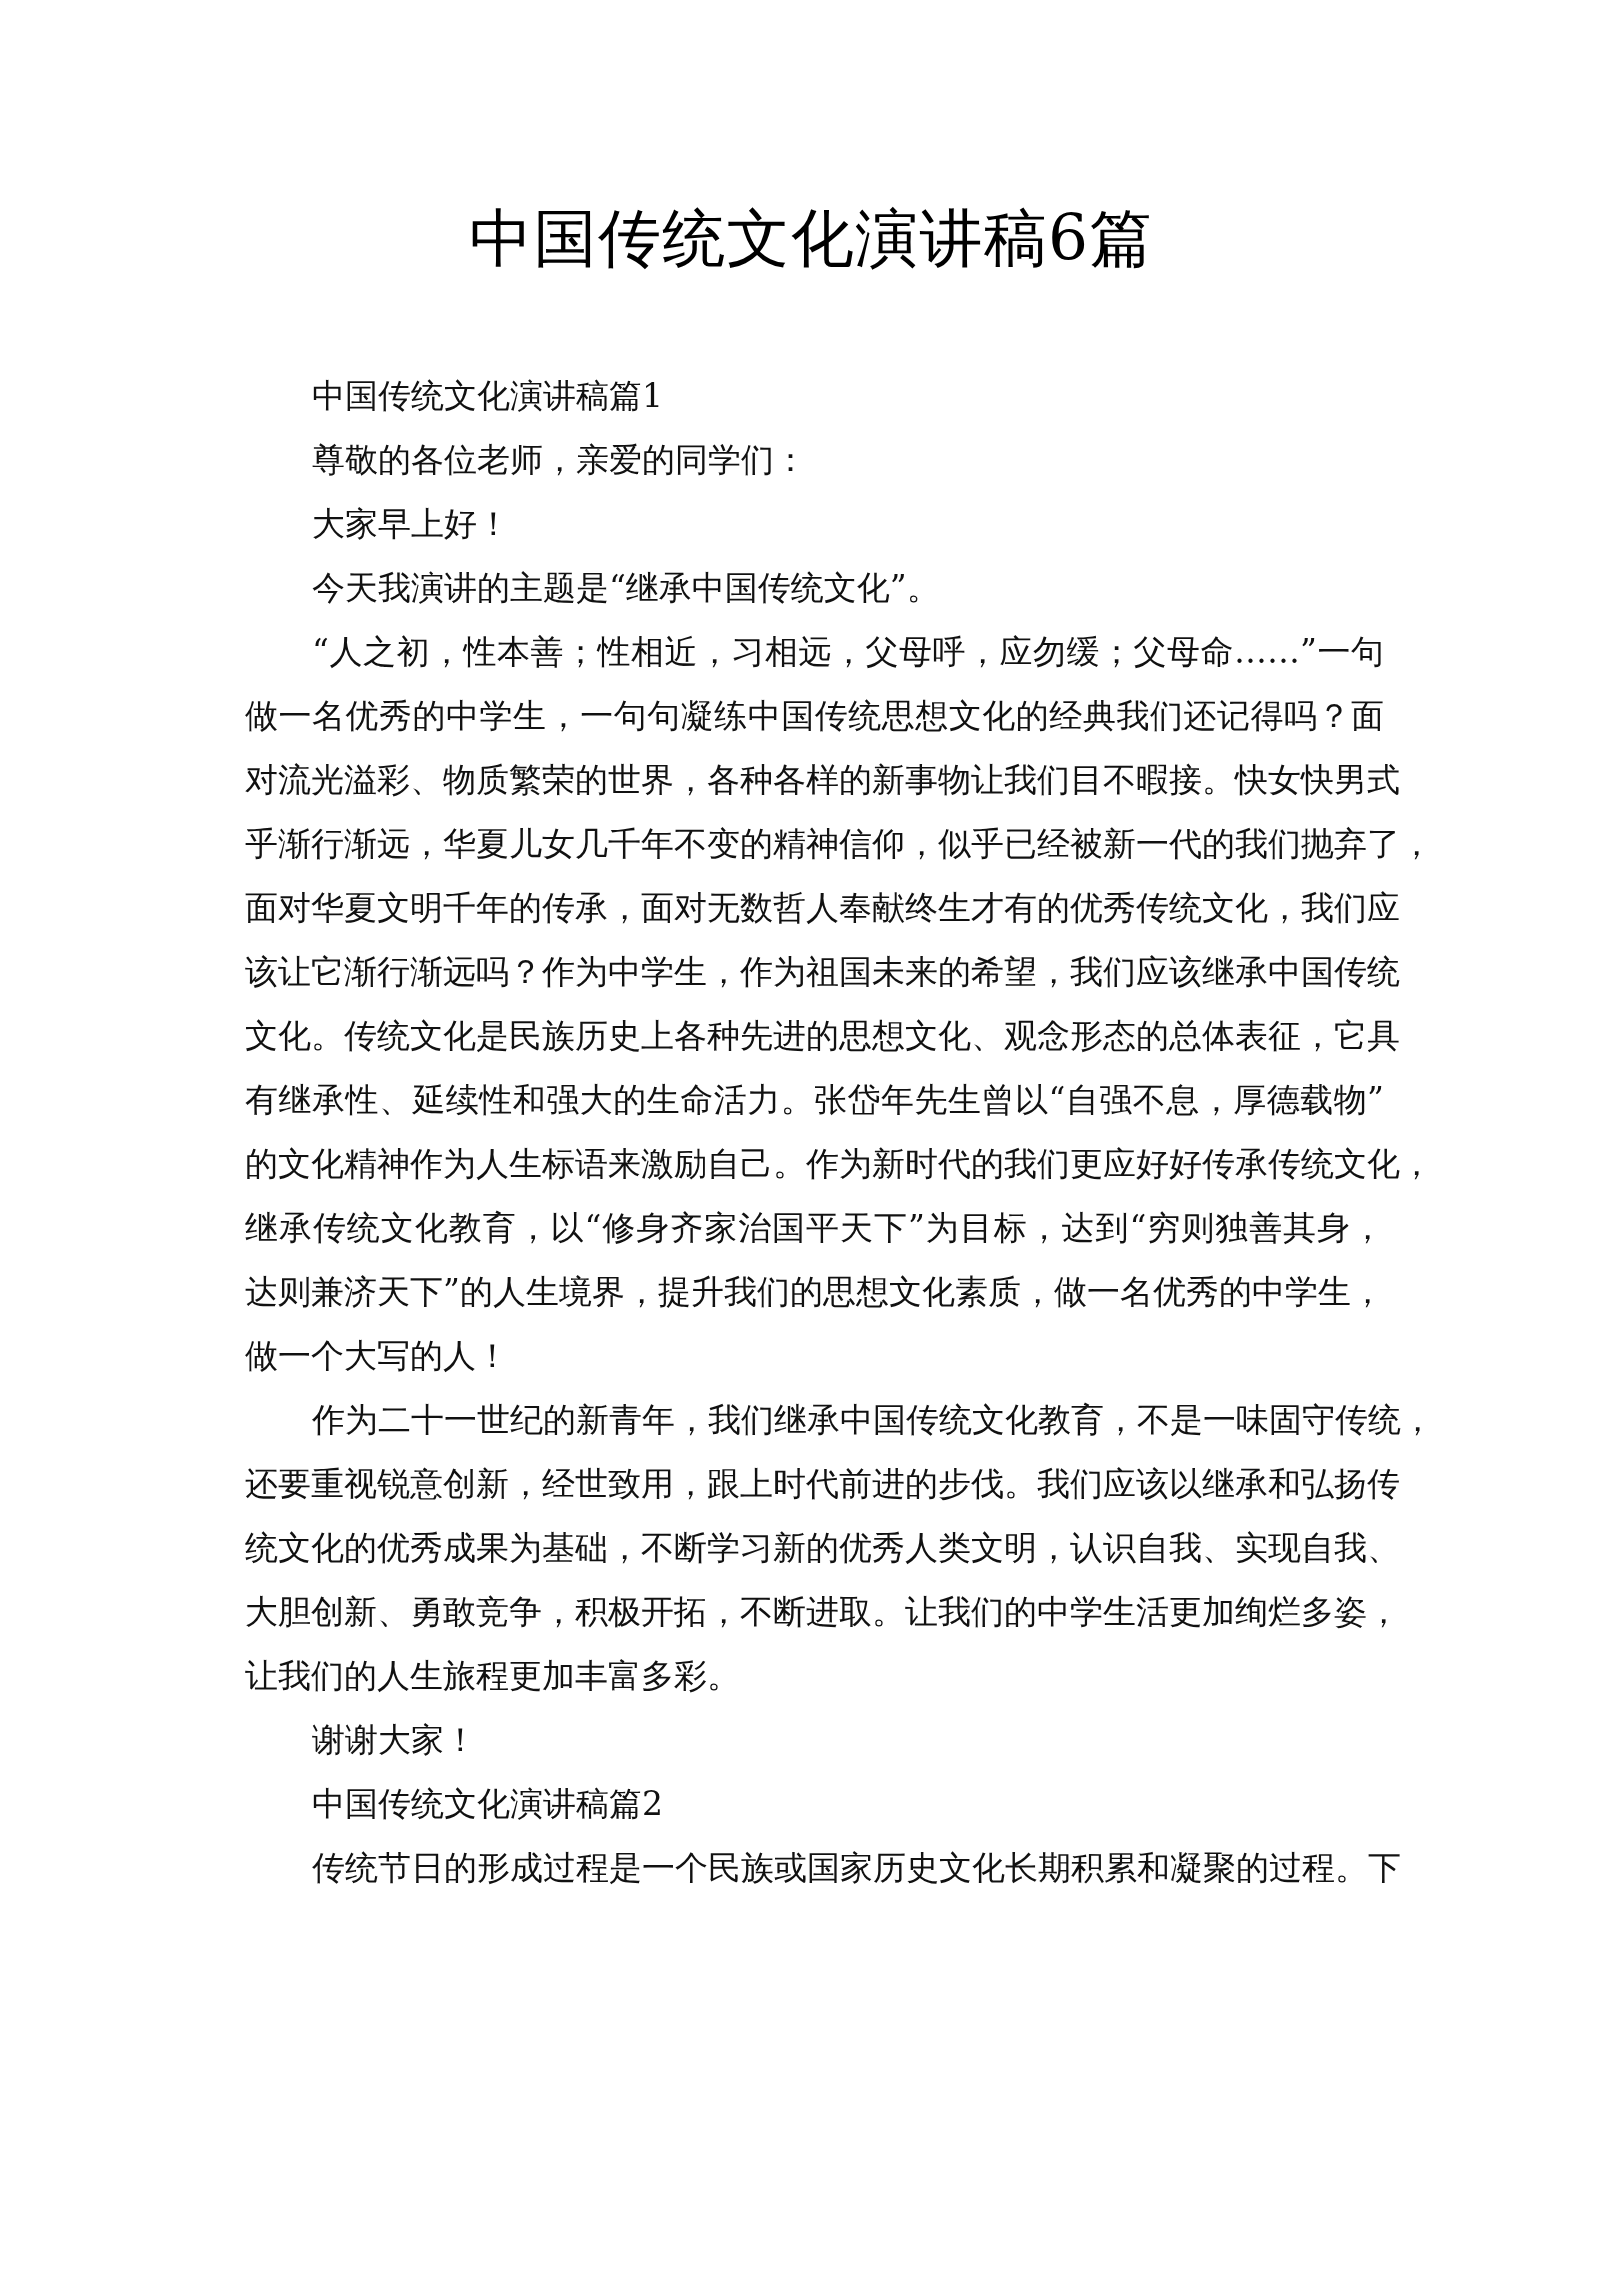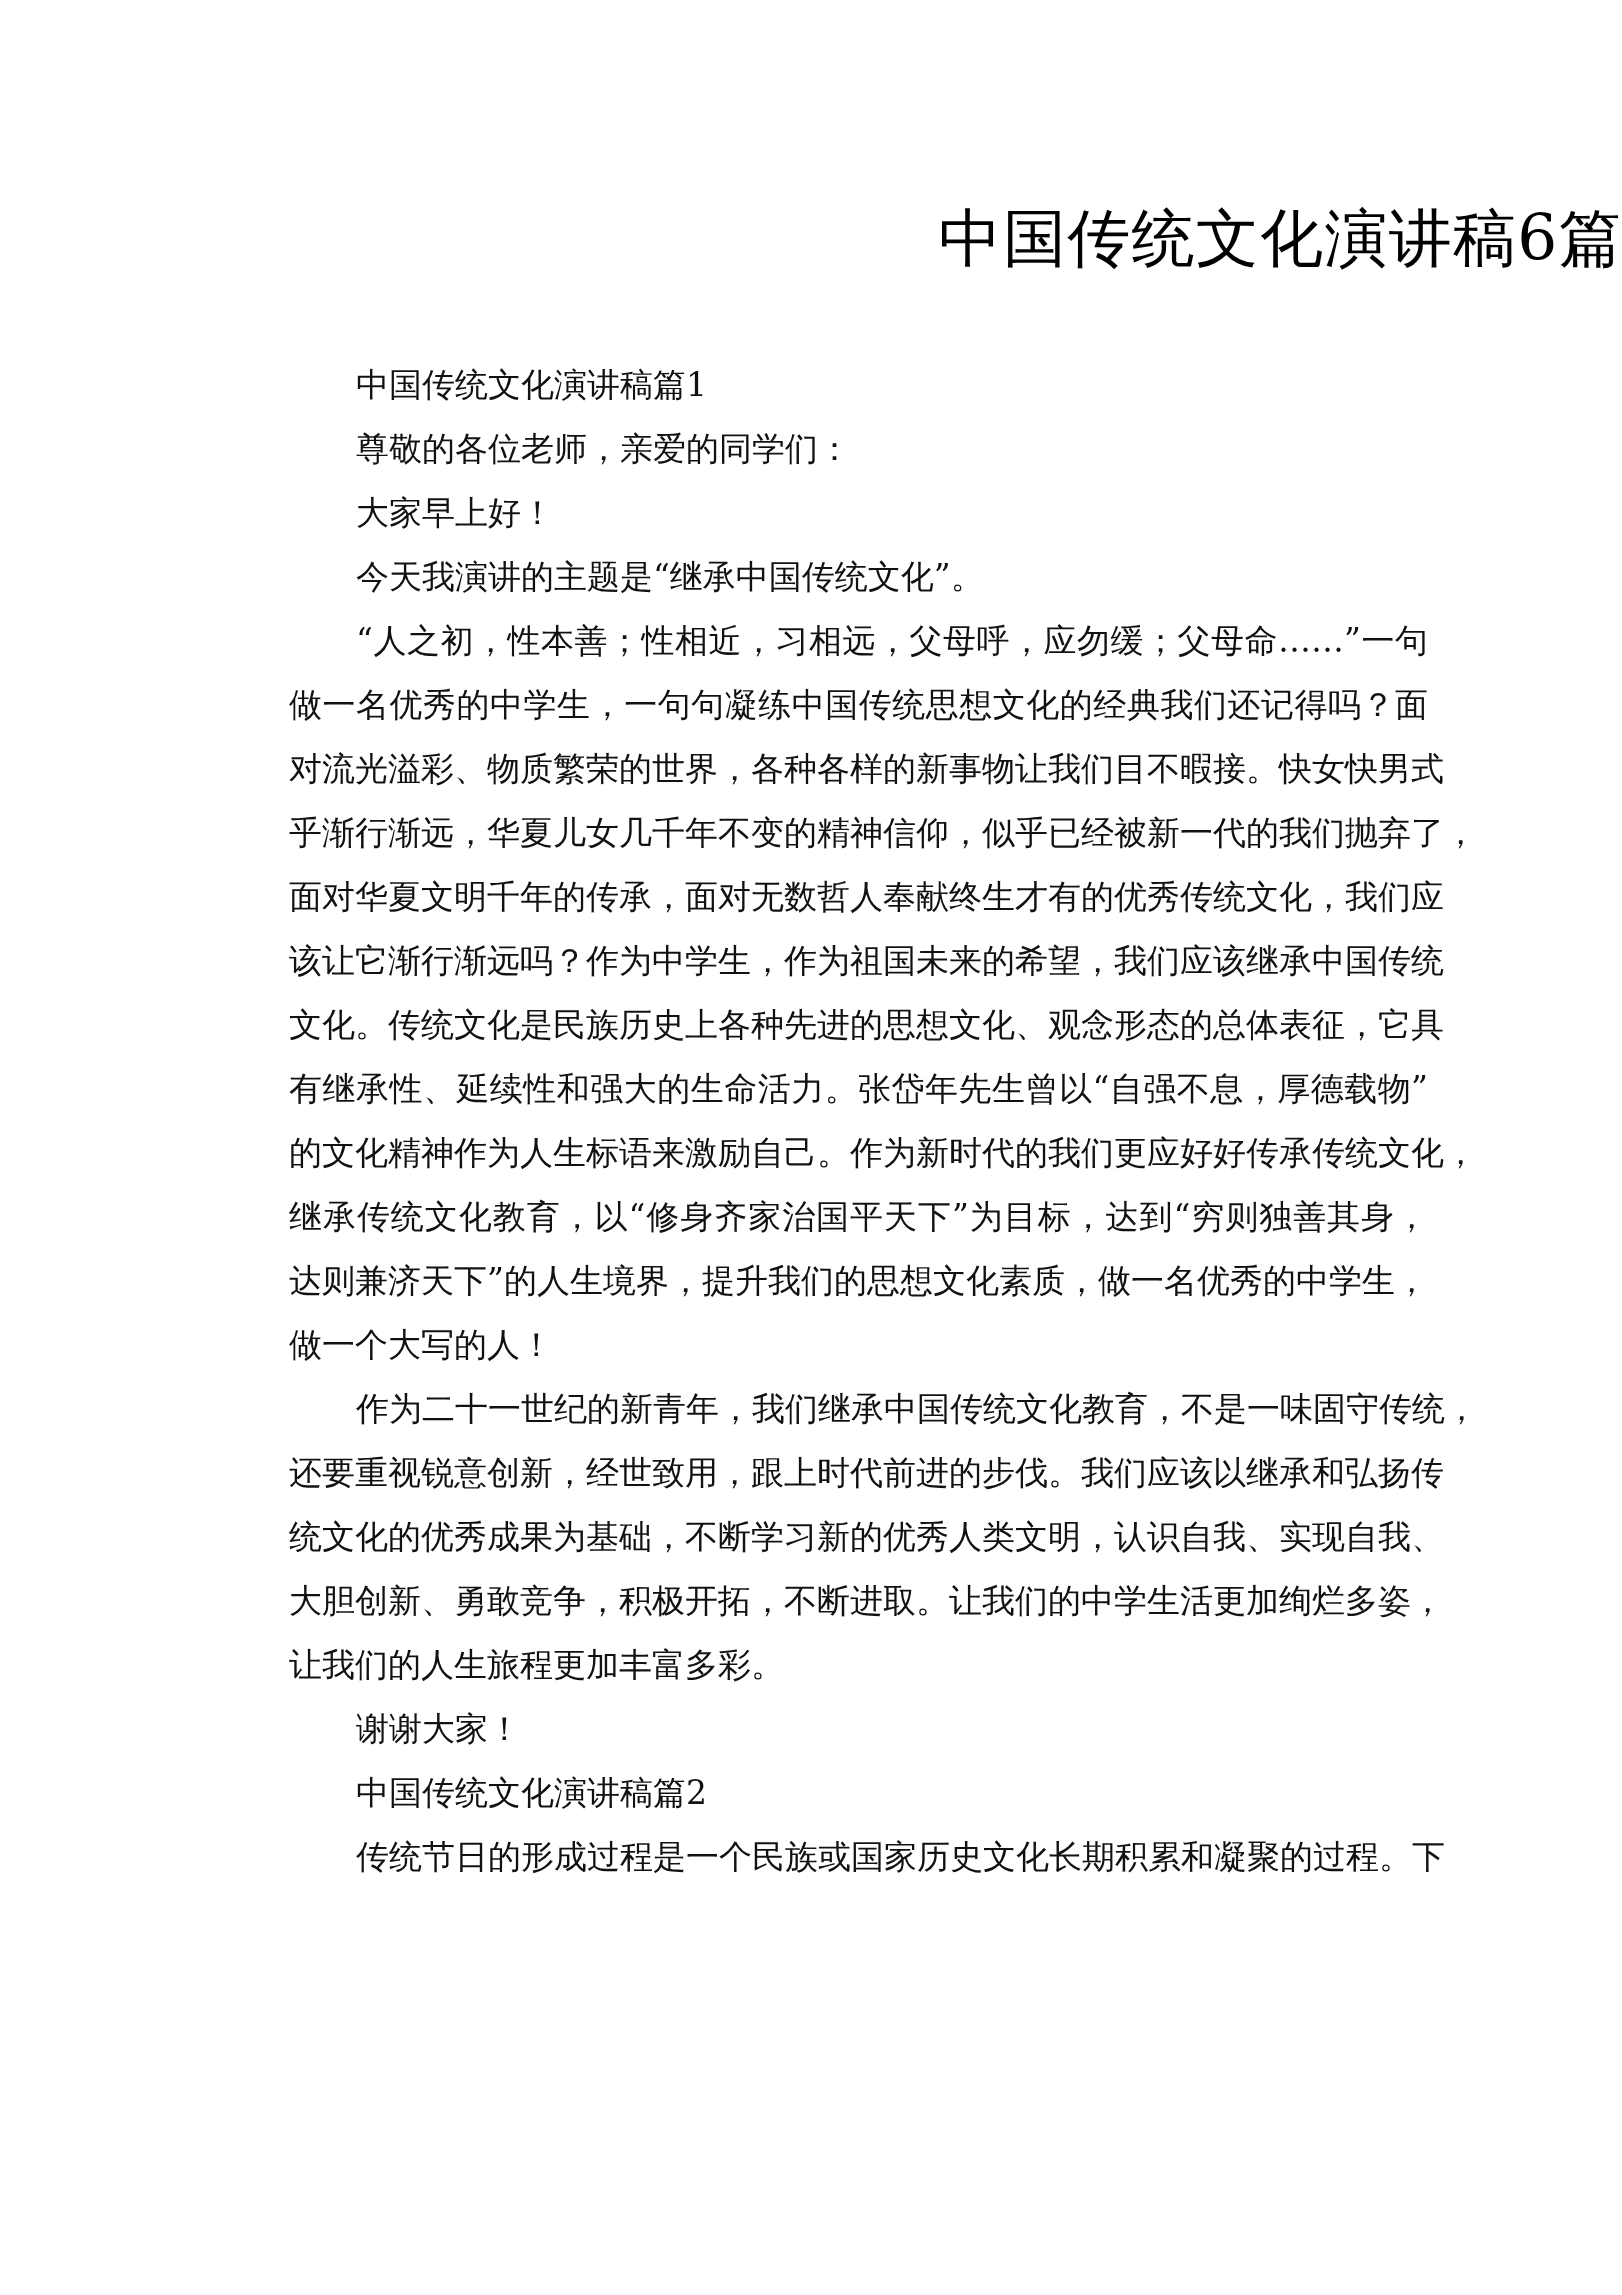--- a/index.html
+++ b/index.html
@@ -1,20 +1,20 @@
 <!DOCTYPE html>
 <html style="font-size:10.5px"><head>
 <meta charset="utf-8">
 <style>
   html, body { margin: 0; padding: 0; background: #ffffff; }
   body { width: 1623px; height: 2295px; position: relative; overflow: hidden;
          font-family: "DejaVu Serif", "Liberation Serif", serif; color: #111; }
-  .title { position: absolute; left: 0; width: 1623px; top: 196px; text-align: right;
+  .title { position: absolute; left: 0; width: 1623px; top: 196px; text-align: center;
            font-size: 63px; line-height: 85px; letter-spacing: 1.3px; color: #000; }
-  .body { position: absolute; left: 245px; top: 353px; width: 1139px; margin-left: 44px; }
+  .body { position: absolute; left: 245px; top: 364px; width: 1139px; }
   .line { display: block; height: 64px; line-height: 64px; font-size: 33px;
           white-space: nowrap; text-align: justify; text-align-last: justify; }
   .line.last { text-align-last: left; }
   .line.indent { padding-left: 67px; }
 </style>
 </head>
 <body>
 
 <div class="title">中国传统文化演讲稿6篇</div>
 

